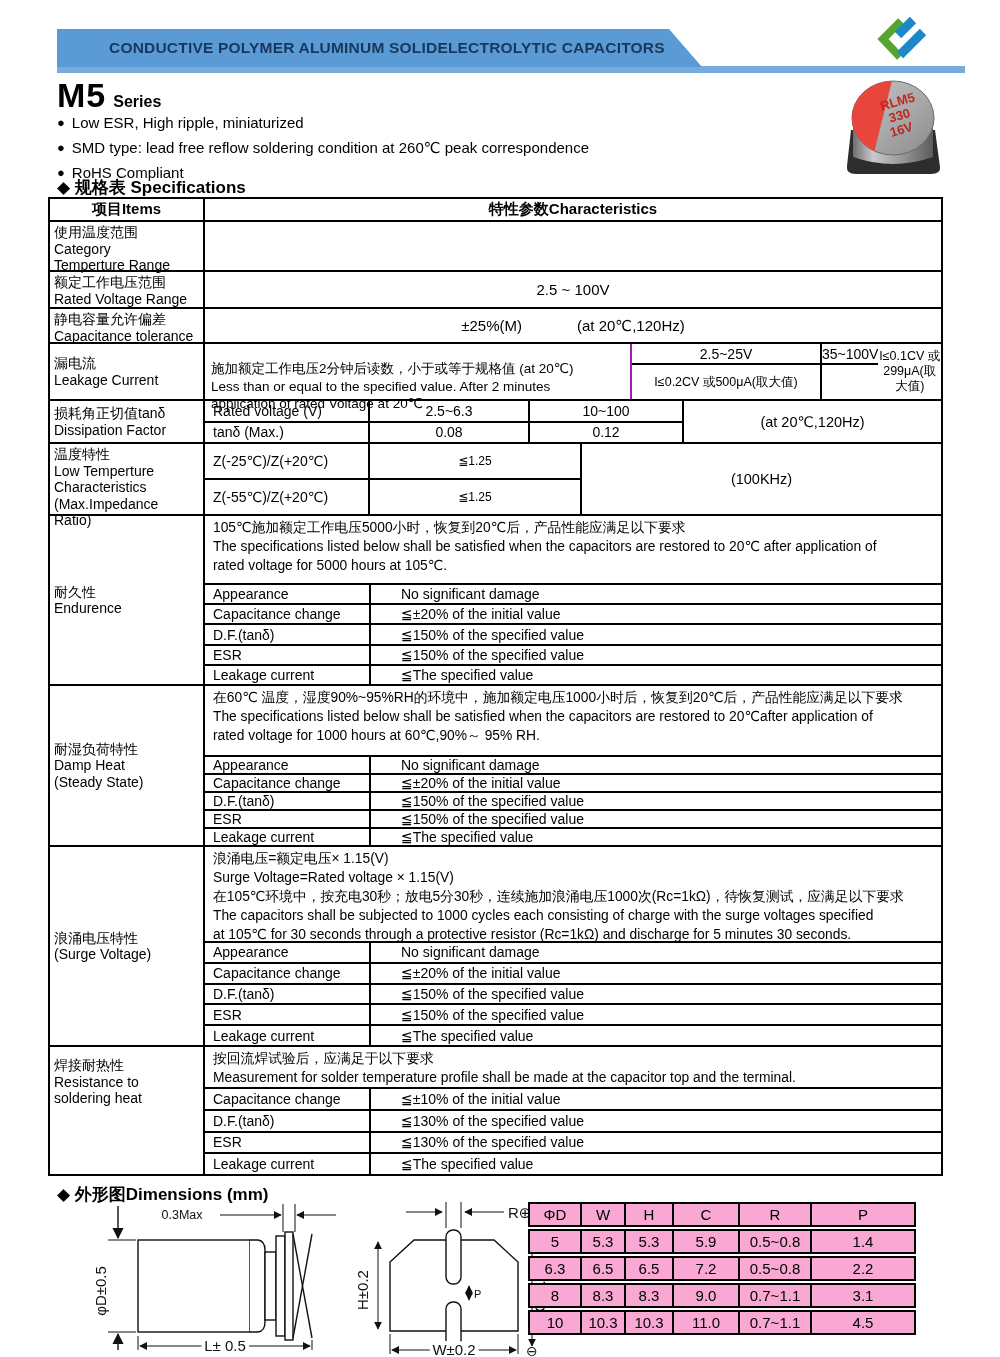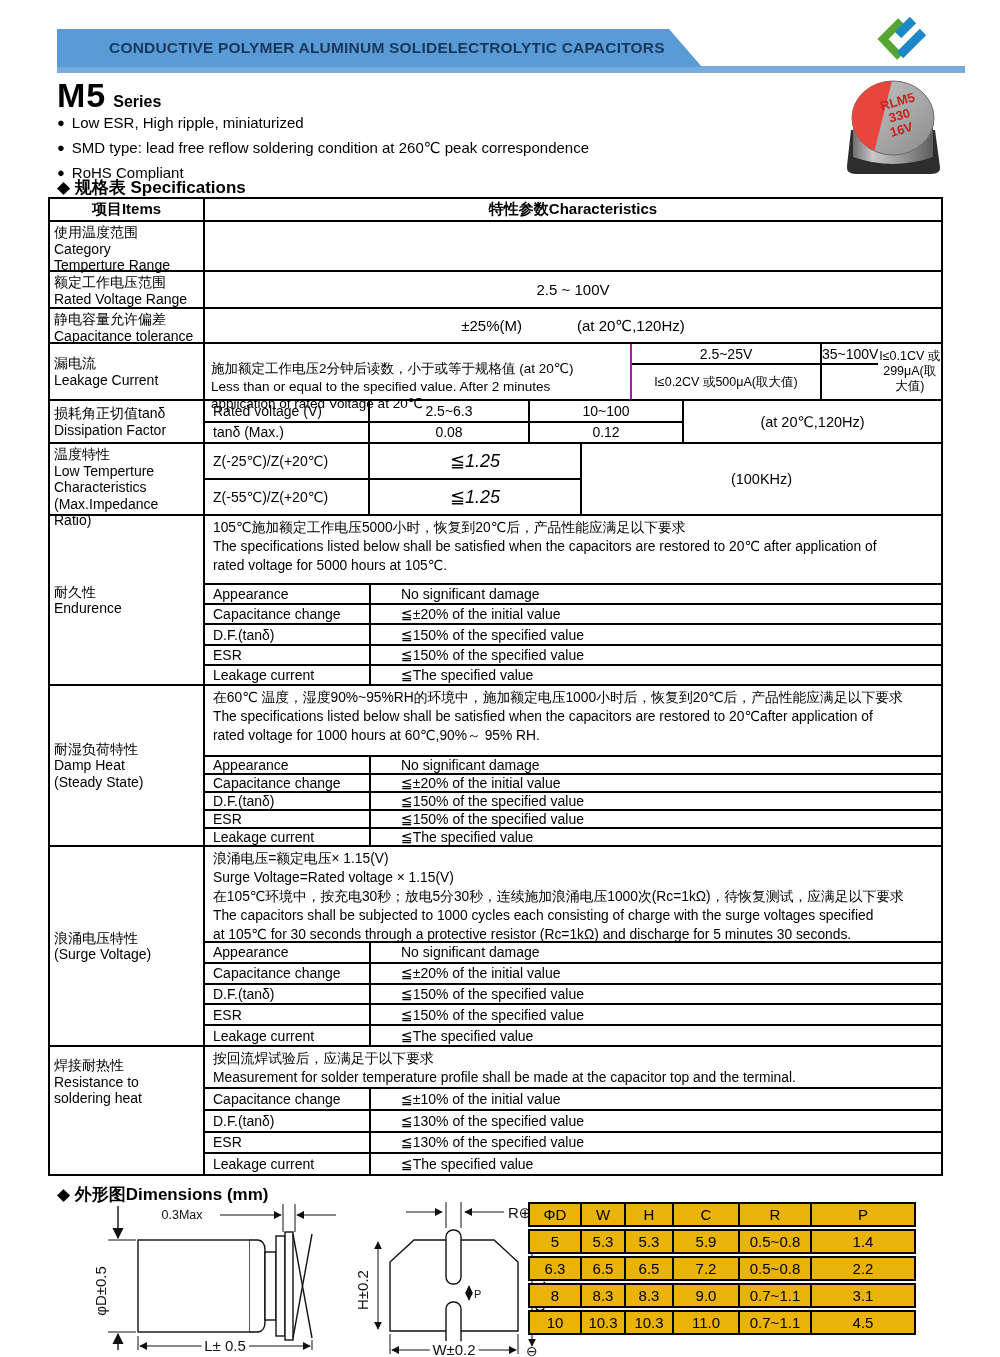--- a/index.html
+++ b/index.html
@@ -68,36 +68,36 @@
   .dc-label { flex: 0 0 165px; border-right: 2px solid #000; padding-left: 8px; }
   .dc-v1 { flex: 0 0 160px; border-right: 2px solid #000; justify-content: center; }
   .dc-v2 { flex: 1; justify-content: center; }
   .cond { flex: 1; display: flex; align-items: center; justify-content: center; font-size: 14.5px; }
 
   
   .lt-left { flex: 0 0 377px; border-right: 2px solid #000; display: flex; flex-direction: column; }
   .lt-row { flex: 1; display: flex; }
   .lt-row + .lt-row { border-top: 2px solid #000; }
   .lt-label { flex: 0 0 165px; border-right: 2px solid #000; display: flex; align-items: center; padding-left: 8px; font-size: 14px; }
-  .lt-val { flex: 1; display: flex; align-items: center; justify-content: center; font-size: 18px; font-style: italic; }
+  .lt-val { flex: 1; display: flex; align-items: center; justify-content: center; font-size: 12px; }
 
   
   .section { flex: 1; display: flex; flex-direction: column; min-width: 0; }
   .intro { border-bottom: 2px solid #000; padding: 2px 8px 0; line-height: 19px; font-size: 13.8px; overflow: hidden; }
   .sub { flex: 1; display: flex; }
   .sub + .sub { border-top: 2px solid #000; }
   .sub-label { flex: 0 0 166px; border-right: 2px solid #000; display: flex; align-items: center; padding-left: 8px; font-size: 14px; }
   .sub-val { flex: 1; display: flex; align-items: center; padding-left: 30px; font-size: 14px; }
 
   .tol-gap { width: 55px; display: inline-block; }
 
   
   .drawings { position: absolute; left: 60px; top: 1198px; }
   .dim-table { position: absolute; left: 528px; top: 1202px; width: 388px; font-size: 15px; }
-  .dim-row { display: flex; border: 2px solid #000; height: 25px; margin-bottom: 2px; background: #eab308; }
+  .dim-row { display: flex; border: 2px solid #000; height: 25px; margin-bottom: 2px; background: #f9a8d4; }
   .dim-cell { display: flex; align-items: center; justify-content: center; border-right: 2px solid #000; }
   .dim-cell:last-child { border-right: none; }
   .c-d { flex: 0 0 52px; } .c-w { flex: 0 0 44px; } .c-h { flex: 0 0 48px; }
   .c-c { flex: 0 0 66px; } .c-r { flex: 0 0 72px; } .c-p { flex: 1; }
 
   svg text { font-family: "Liberation Sans", "DejaVu Sans", sans-serif; }
 </style>
 </head>
 <body>
 

